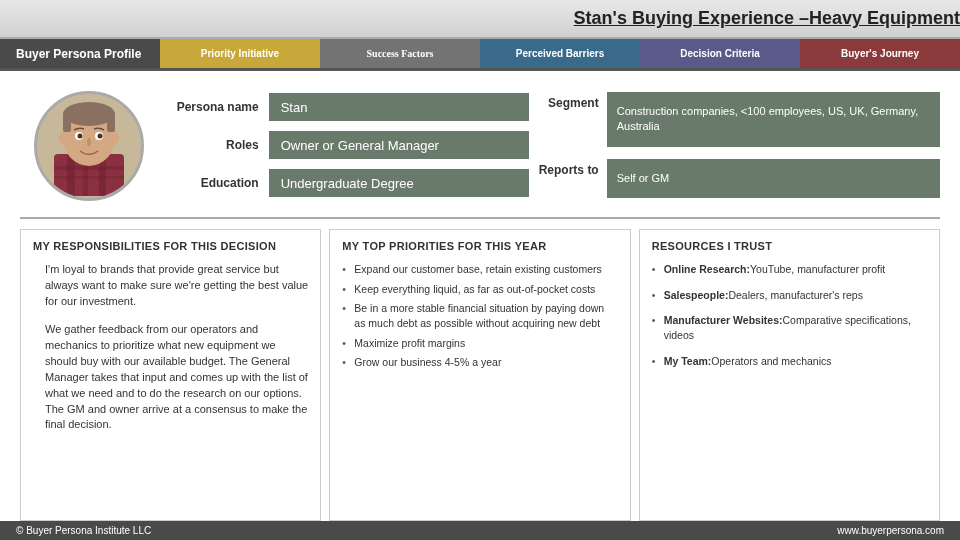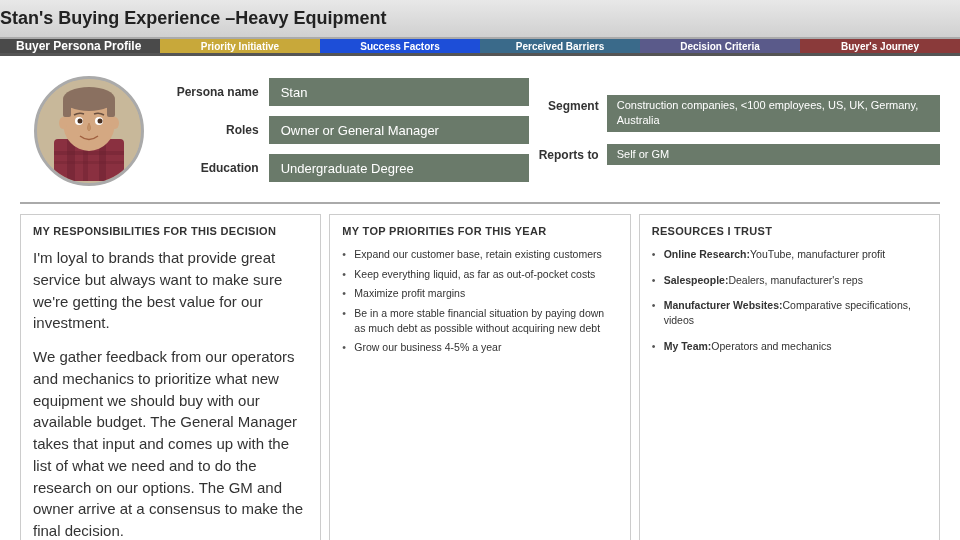--- a/index.html
+++ b/index.html
@@ -16,26 +16,27 @@
       width: 960px;
       height: 540px;
       background: white;
       display: flex;
       flex-direction: column;
     }
 
     
     .title-bar {
       background: linear-gradient(to bottom, #e8e8e8, #d0d0d0);
-      text-align: left;
+      text-align: right;
       padding: 8px 0;
       font-size: 18px;
       font-weight: bold;
       color: #222;
       border-bottom: 2px solid #aaa;
+      text-decoration: underline;
     }
 
     
     .tab-nav {
       display: flex;
       align-items: stretch;
       height: 32px;
       border-bottom: 3px solid #555;
     }
 
@@ -56,21 +57,21 @@
       justify-content: center;
       padding: 0 18px;
       font-size: 10px;
       font-weight: bold;
       color: white;
       cursor: pointer;
       flex: 1;
     }
 
     .tab-priority { background: #c8a83a; }
-    .tab-success { background: #1d4ed8; }
+    .tab-success { background: #737373; font-family: Liberation Serif, serif; }
     .tab-barriers { background: #3a6a8a; }
     .tab-decision { background: #5a5a8a; }
     .tab-journey { background: #8a3a3a; }
 
     
     .main-content {
       display: flex;
       flex-direction: column;
       flex: 1;
       padding: 10px 20px 0 20px;
@@ -162,21 +163,21 @@
       font-size: 12px;
       color: #333;
       width: 70px;
       text-align: right;
       padding-top: 4px;
     }
 
     .segment-value {
       background: #6a7a6a;
       color: white;
-      padding: 3px 10px;
+      padding: 12px 10px;
       font-size: 11px;
       flex: 1;
       line-height: 1.4;
     }
 
     
     .bottom-section {
       display: flex;
       gap: 8px;
       flex: 1;
@@ -198,23 +199,24 @@
     .bottom-col-title {
       font-size: 11px;
       font-weight: bold;
       color: #333;
       text-transform: uppercase;
       margin-bottom: 4px;
       letter-spacing: 0.3px;
     }
 
     .bottom-col-text {
-      font-size: 15px;
+      font-size: 11px;
       color: #333;
       line-height: 1.45;
+      margin-left: 12px;
     }
 
     .bullet-list {
       list-style: none;
       padding: 0;
     }
 
     .bullet-list li {
       font-size: 10.5px;
       color: #333;
@@ -373,22 +375,22 @@
         <div class="bottom-col-title">MY RESPONSIBILITIES FOR THIS DECISION</div>
         <div class="bottom-col-text paragraph-gap">I'm loyal to brands that provide great service but always want to make sure we're getting the best value for our investment.</div>
         <div class="bottom-col-text">We gather feedback from our operators and mechanics to prioritize what new equipment we should buy with our available budget. The General Manager takes that input and comes up with the list of what we need and to do the research on our options. The GM and owner arrive at a consensus to make the final decision.</div>
       </div>
 
       <div class="bottom-col">
         <div class="bottom-col-title">MY TOP PRIORITIES FOR THIS YEAR</div>
         <ul class="bullet-list">
           <li>Expand our customer base, retain existing customers</li>
           <li>Keep everything liquid, as far as out-of-pocket costs</li>
+          <li>Be in a more stable financial situation by paying down as much debt as possible without acquiring new debt</li>
           <li>Maximize profit margins</li>
-          <li>Be in a more stable financial situation by paying down as much debt as possible without acquiring new debt</li>
           <li>Grow our business 4-5% a year</li>
         </ul>
       </div>
 
       <div class="bottom-col">
         <div class="bottom-col-title">RESOURCES I TRUST</div>
         <div class="resource-item">
           <span class="bold">Online Research:</span><span>YouTube, manufacturer profit</span>
         </div>
         <div class="resource-item">

